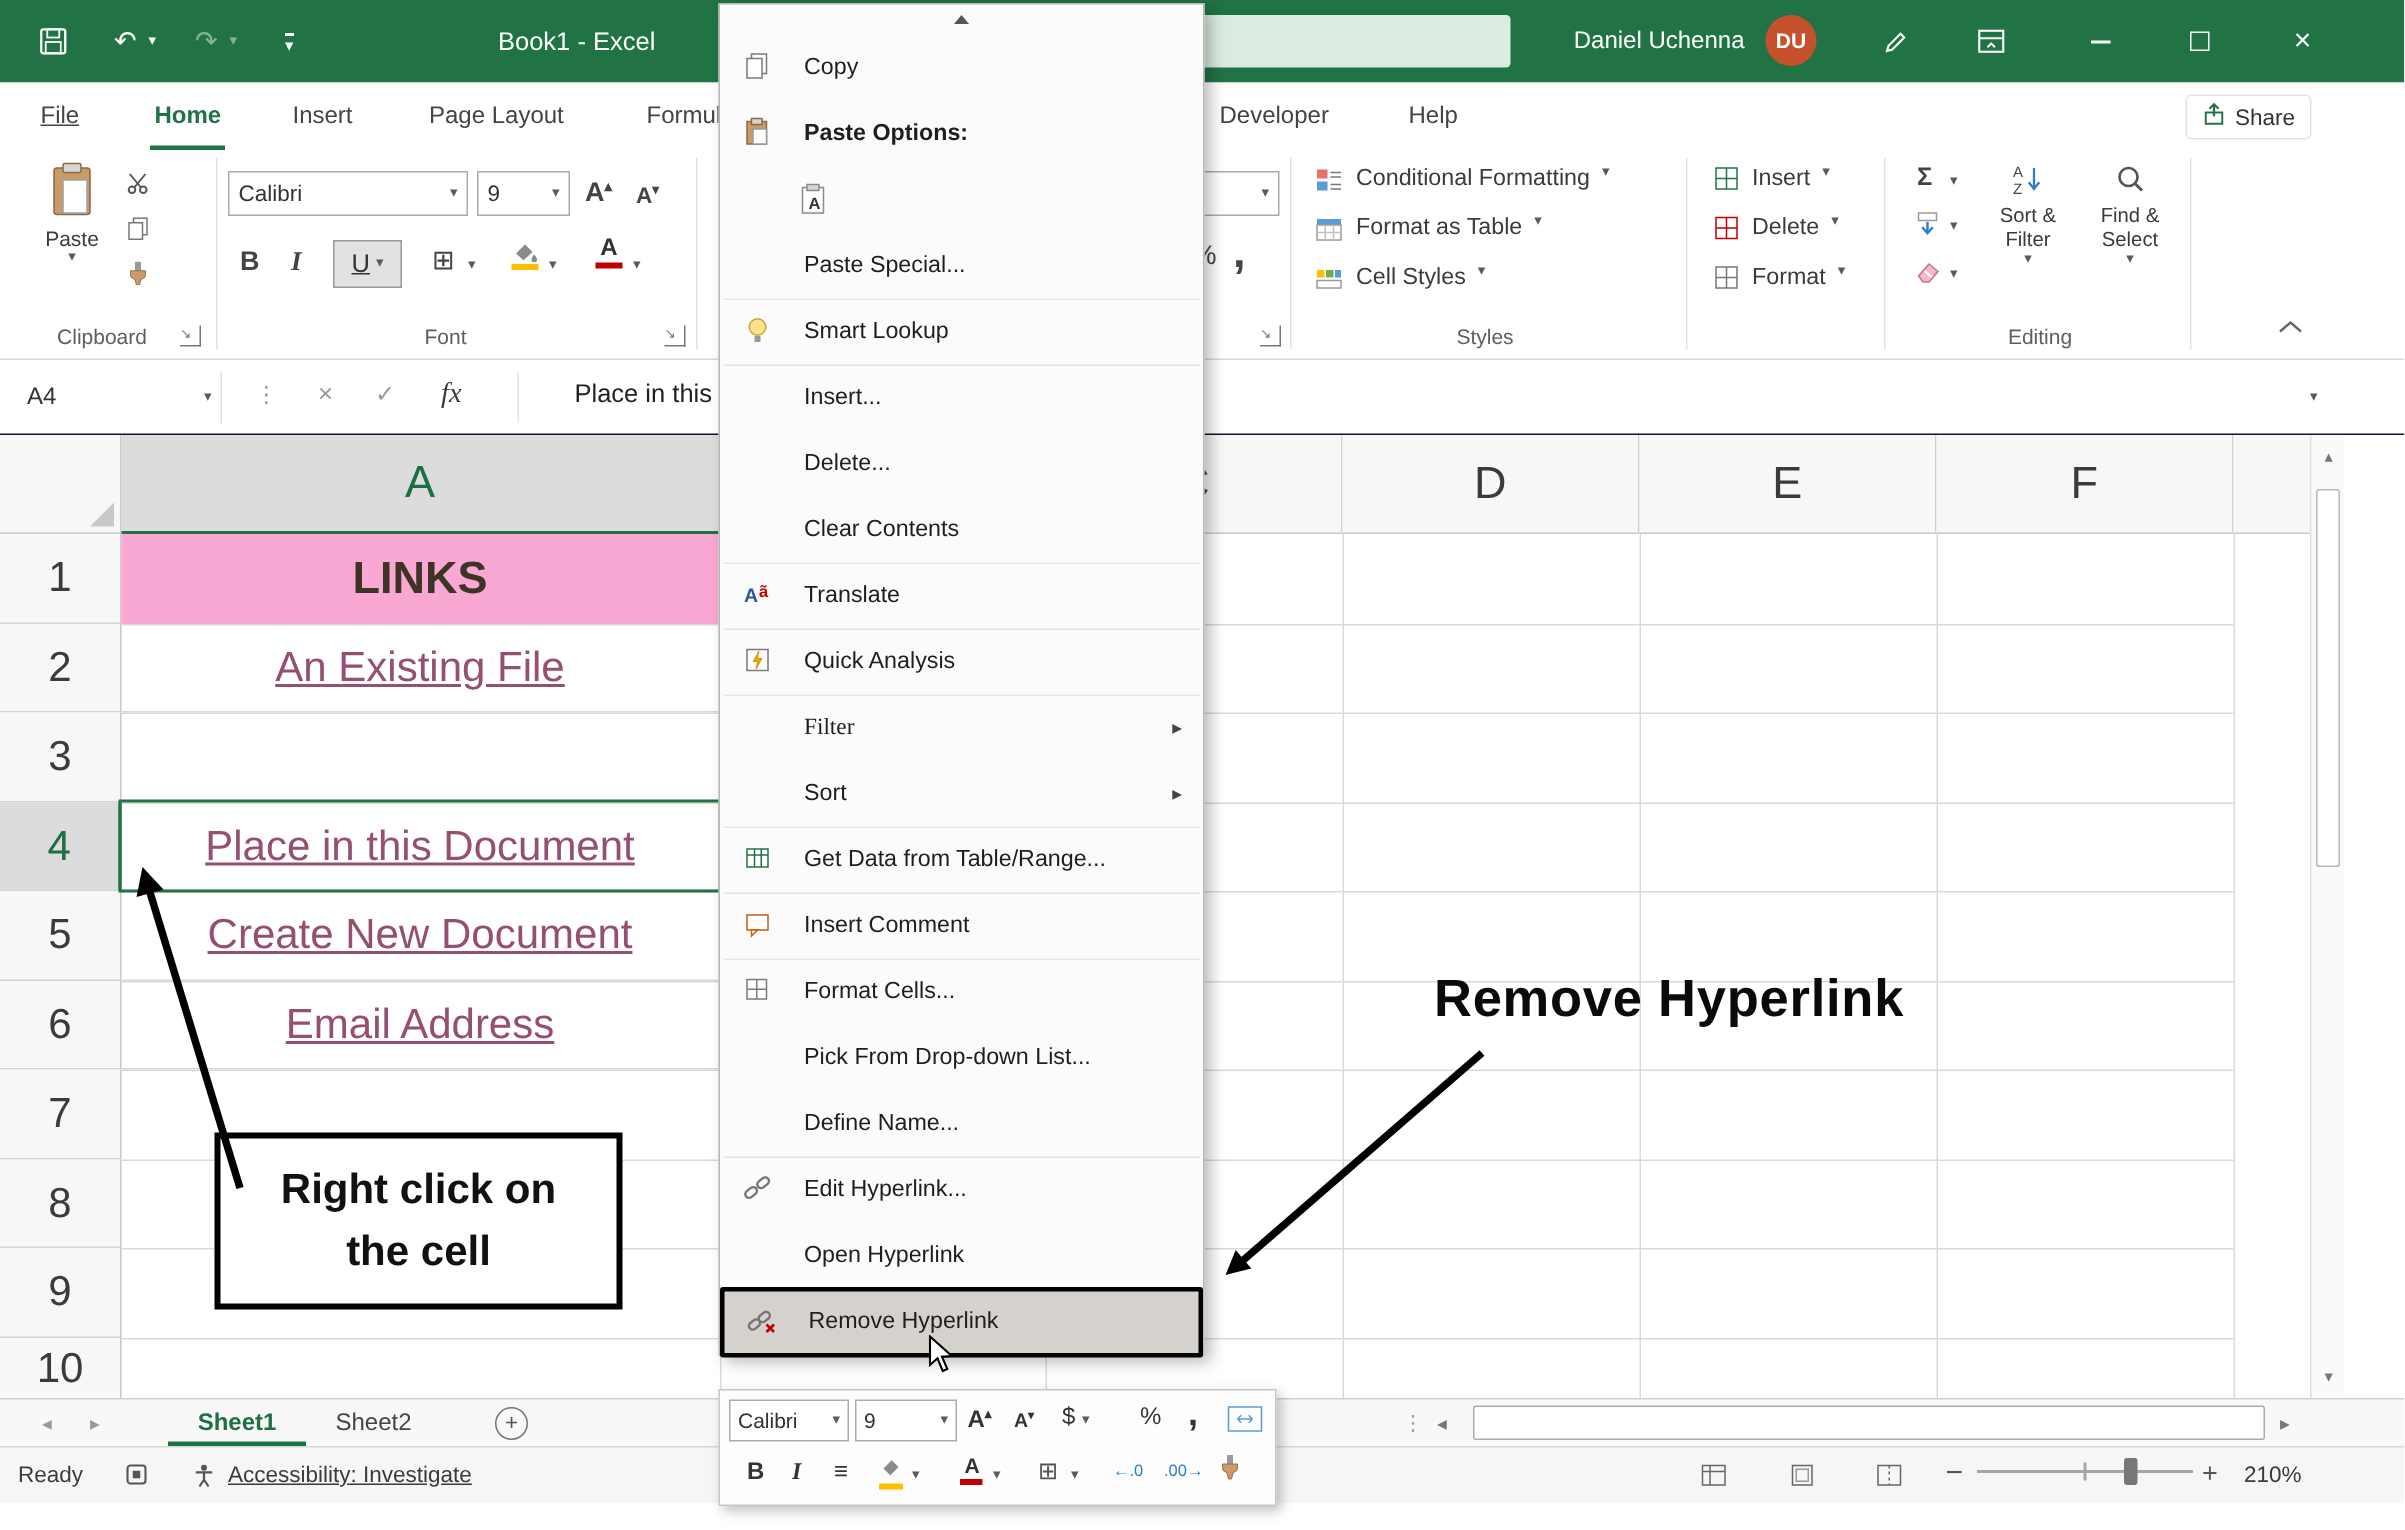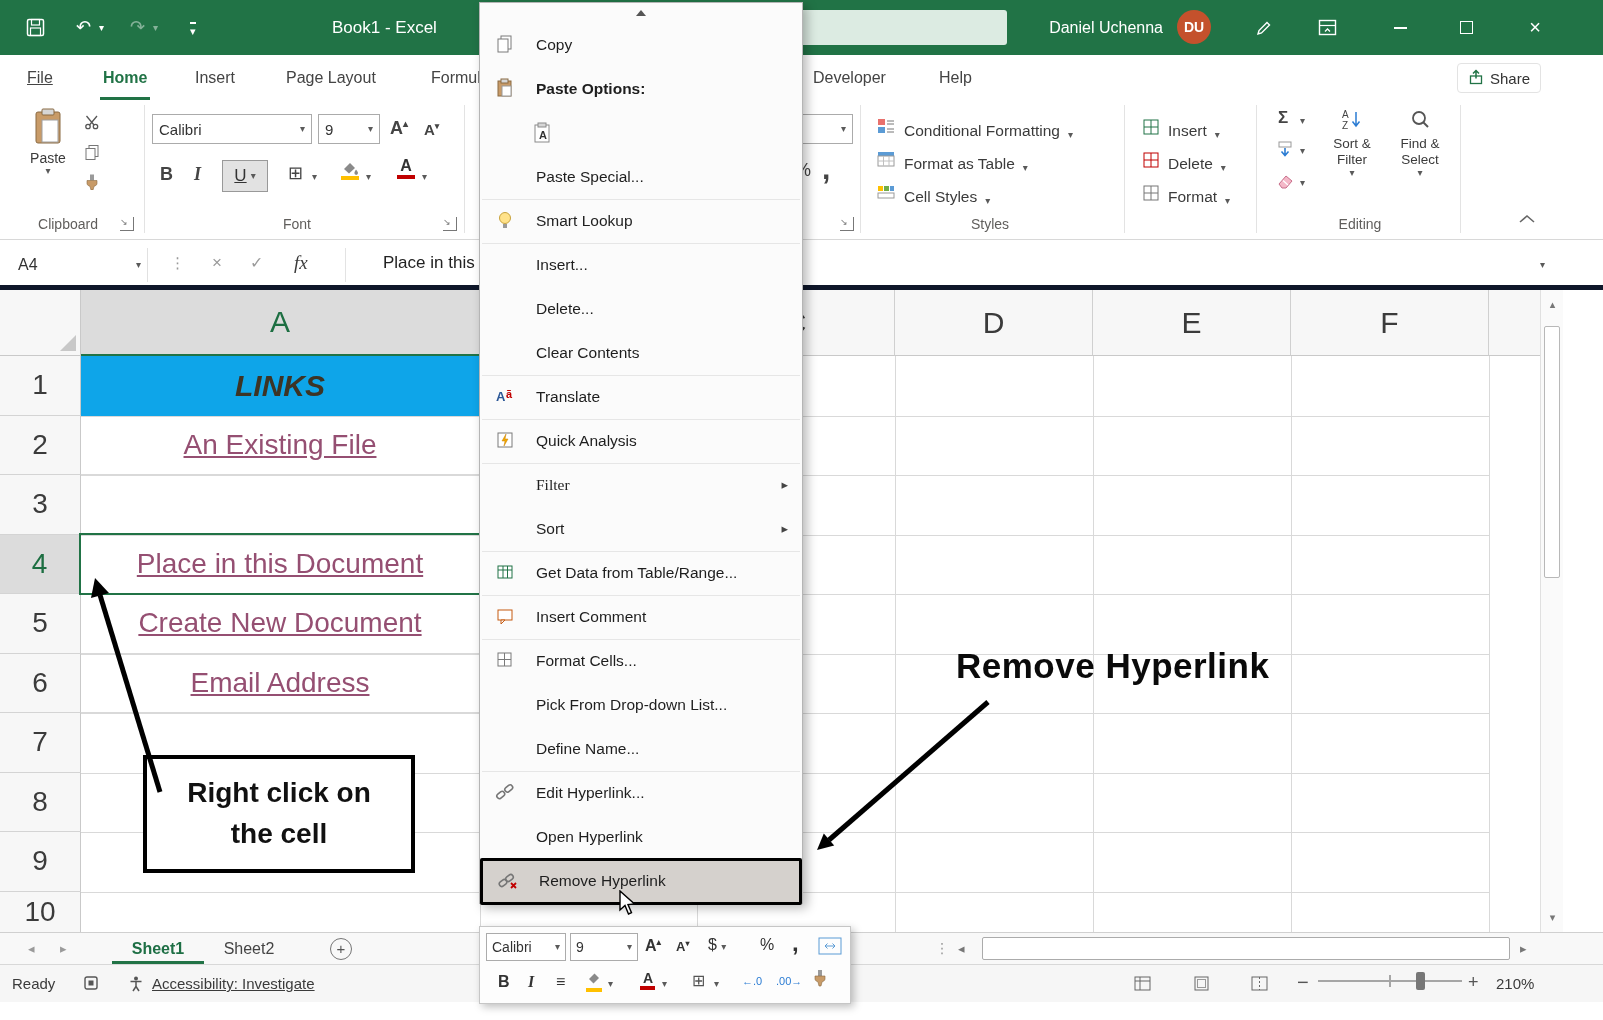--- a/index.html
+++ b/index.html
@@ -27,24 +27,24 @@
   .ribbon{position:absolute;left:0;top:100px;width:1603px;height:140px;background:#fff;border-bottom:1px solid #d8d8d8;}
   .gdiv{position:absolute;top:5px;height:128px;width:1px;background:#e3e3e3;}
   .glabel{position:absolute;top:116px;font-size:14px;color:#605e5c;text-align:center;}
   .launcher{position:absolute;width:14px;height:14px;border-right:1.5px solid #777;border-bottom:1.5px solid #777;font-size:9px;color:#777;line-height:10px;}
   .combo{position:absolute;height:30px;border:1px solid #ababab;background:#fff;display:flex;align-items:center;justify-content:space-between;padding:0 6px;font-size:15px;color:#333;}
   .rbtn{position:absolute;font-size:18px;color:#444;}
   .bld{font-weight:bold;} .itl{font-style:italic;font-family:"Liberation Serif",serif;}
   .ubox{position:absolute;left:222px;top:60px;width:46px;height:32px;border:1px solid #999;background:#e2e2e2;display:flex;align-items:center;justify-content:center;gap:4px;font-size:17px;color:#333;}
   .colorbtn{position:absolute;display:flex;flex-direction:column;align-items:center;width:20px;}
   .colorbar{width:18px;height:4px;margin-top:1px;}
-  .srow{position:absolute;height:30px;display:flex;align-items:flex-end;gap:8px;font-size:15.5px;color:#3b3b3b;}
+  .srow{position:absolute;height:30px;display:flex;align-items:flex-start;gap:8px;font-size:15.5px;color:#3b3b3b;}
   .bigbtn{position:absolute;width:60px;text-align:center;font-size:13.5px;color:#3b3b3b;line-height:16px;}
   
-  .fbar{position:absolute;left:0;top:240px;width:1603px;height:50px;background:#fff;border-bottom:5px solid #0f172a;}
+  .fbar{position:absolute;left:0;top:240px;width:1603px;height:50px;background:#fff;border-bottom:1px solid #0f172a;}
   .namebox{position:absolute;left:8px;top:8px;width:140px;height:34px;border-right:1px solid #e1e1e1;font-size:16px;color:#333;display:flex;align-items:center;padding-left:10px;}
   .fx{font-style:italic;font-family:"Liberation Serif",serif;font-size:19px;color:#3b3b3b;}
   
   .sheet{position:absolute;left:0;top:290px;width:1540px;height:642px;background:#fff;overflow:hidden;}
   .colhead{position:absolute;top:0;height:66px;background:#f7f7f7;border-right:1px solid #d0d0d0;border-bottom:1px solid #c9c9c9;font-size:30px;color:#3b3b3b;display:flex;align-items:center;justify-content:center;}
   .colhead.sel{background:#dcdcdc;color:#1d6f42;border-bottom:2px solid #217346;}
   .rowhead{position:absolute;left:0;width:81px;height:59.5px;background:#f7f7f7;border-right:1px solid #c9c9c9;border-bottom:1px solid #d4d4d4;font-size:28px;color:#3b3b3b;display:flex;align-items:center;justify-content:center;}
   .rowhead.sel{background:#dcdcdc;color:#1d6f42;border-right:2px solid #217346;}
   .corner{position:absolute;left:0;top:0;width:81px;height:66px;background:#f7f7f7;border-right:1px solid #c9c9c9;border-bottom:1px solid #c9c9c9;}
   .corner::after{content:"";position:absolute;right:4px;bottom:4px;border-left:16px solid transparent;border-bottom:16px solid #c8c8c8;}
@@ -369,21 +369,21 @@
       <div class="gl-h" style="top:185px;"></div>
       <div class="gl-h" style="top:244.5px;"></div>
       <div class="gl-h" style="top:304px;"></div>
       <div class="gl-h" style="top:363.5px;"></div>
       <div class="gl-h" style="top:423px;"></div>
       <div class="gl-h" style="top:482.5px;"></div>
       <div class="gl-h" style="top:542px;"></div>
       <div class="gl-h" style="top:601.5px;"></div>
     </div>
 
-    <div class="cellA" style="top:66px;background:#0ea5e9;border-bottom:none;font-style:italic;">
+    <div class="cellA" style="top:66px;background:#f9a8d4;border-bottom:none;">
       <span style="font-weight:bold;font-size:30px;color:#3d3425;">LINKS</span>
     </div>
     <div class="cellA" style="top:125.5px;">
       <span class="link">An Existing File</span>
     </div>
     <div class="cellA" style="top:244.5px;">
       <span class="link">Place in this Document</span>
     </div>
     <div class="cellA" style="top:304px;">
       <span class="link">Create New Document</span>

